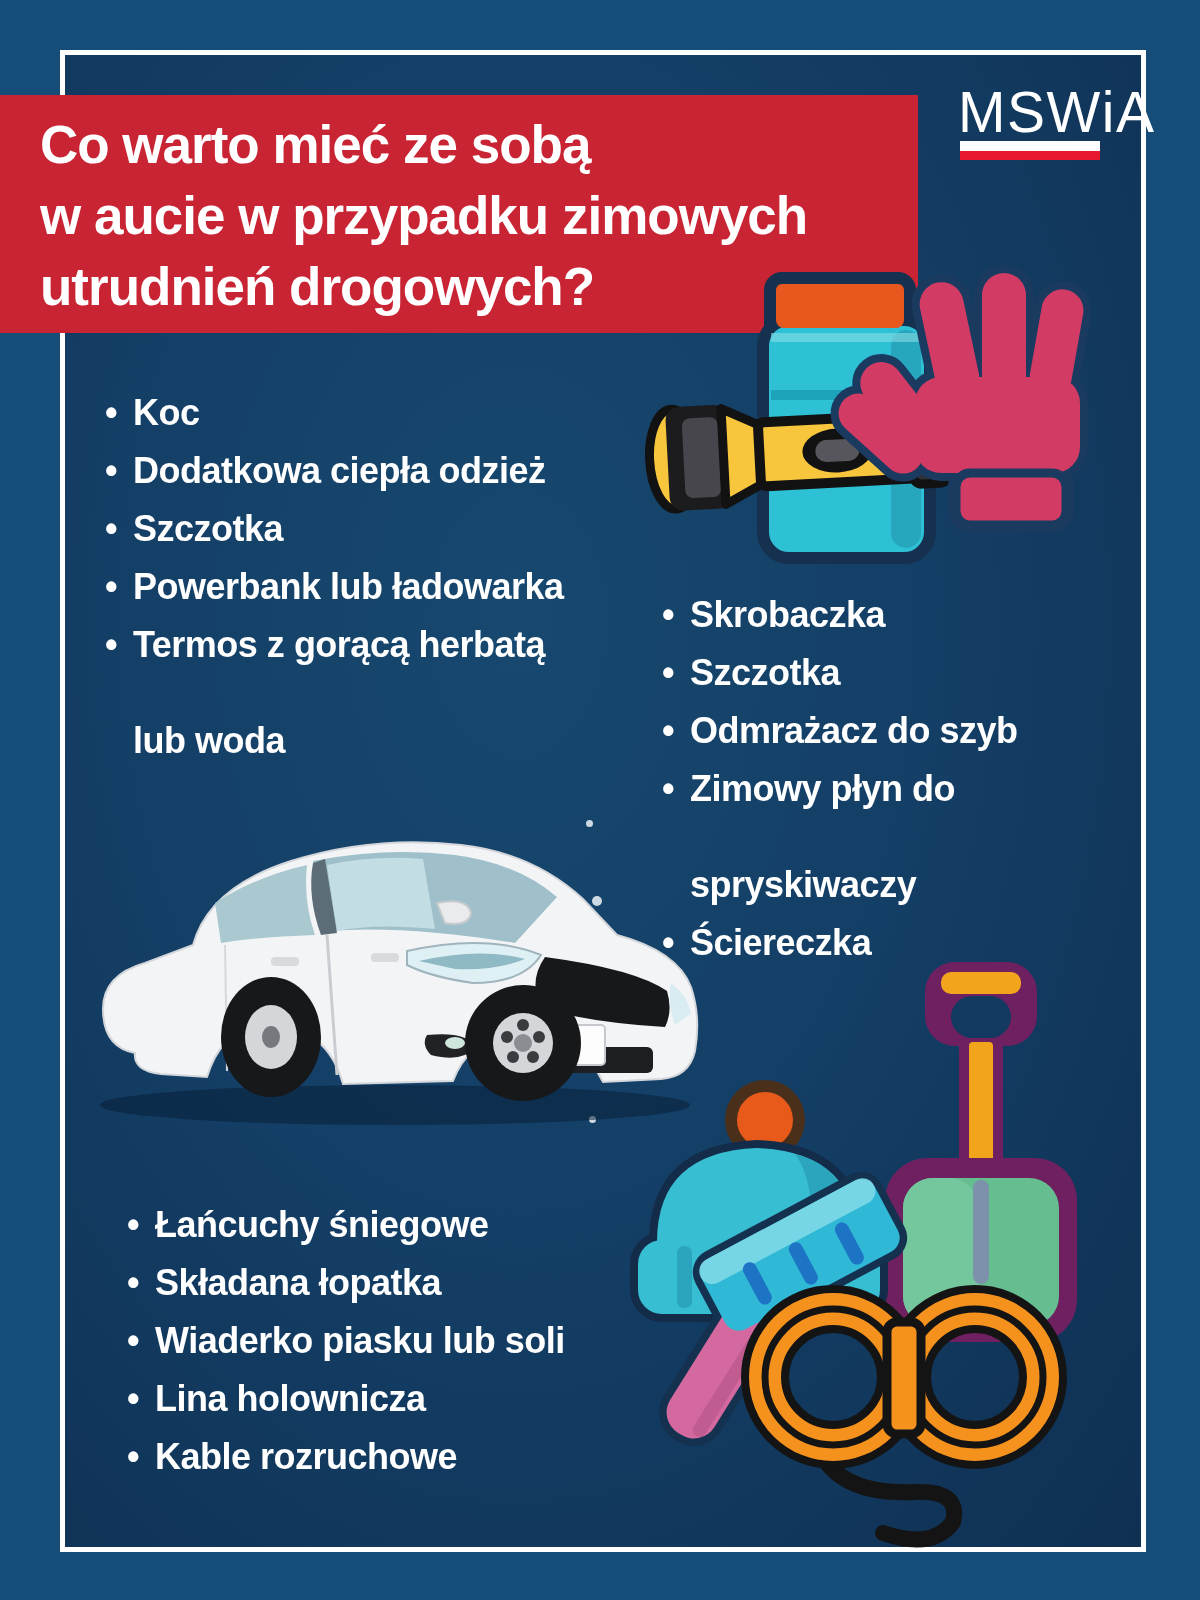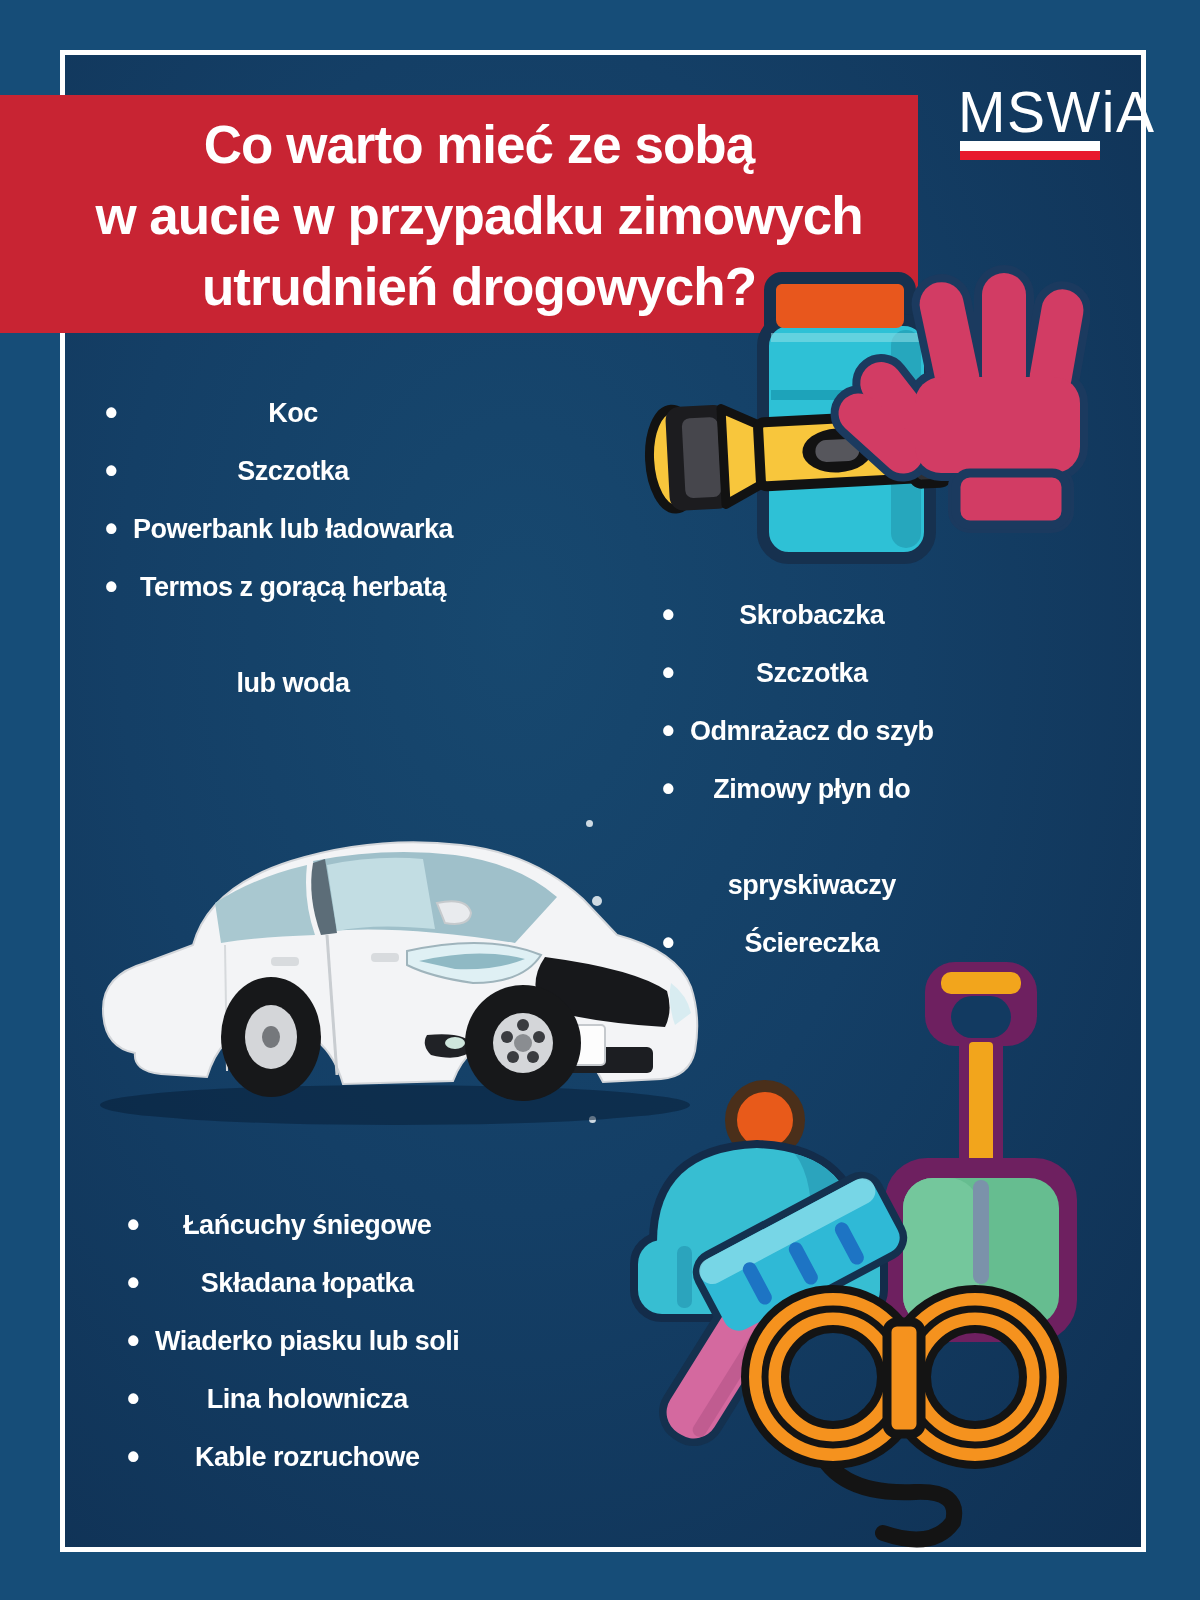--- a/index.html
+++ b/index.html
@@ -1,20 +1,19 @@
 <!DOCTYPE html>
 <html><head>
 <meta charset="utf-8">
 <style>
   html,body{margin:0;padding:0;background:#0c2b4a;}
   #canvas{
     position:relative;width:1200px;height:1600px;overflow:hidden;
     background:#164d78;
     font-family:"Liberation Sans", sans-serif;
-    text-align:center;
     -webkit-font-smoothing:antialiased;
   }
   
   #panel{
     position:absolute;left:60px;top:50px;width:1086px;height:1502px;
     box-sizing:border-box;border:5px solid #ffffff;
     background:radial-gradient(ellipse at 42% 38%, #17486f 0%, #143f66 45%, #0f3053 100%);
     z-index:1;
   }
   
@@ -33,21 +32,21 @@
     color:#ffffff;font-size:57px;font-weight:400;letter-spacing:1.5px;line-height:48px;
   }
   #logo .flag{width:140px;height:19px;margin-top:5px;margin-left:2px;}
   #logo .flag .w{height:9.5px;background:#ffffff;}
   #logo .flag .r{height:9.5px;background:#e8192e;}
   
   ul.blist{
     list-style:none;margin:0;padding:0;position:absolute;z-index:4;
   }
   ul.blist li{
-    position:relative;color:#ffffff;font-weight:700;font-size:27px;
+    position:relative;color:#ffffff;font-weight:700;font-size:36px;
     line-height:58px;padding-left:28px;letter-spacing:-0.5px;white-space:nowrap;
   }
   ul.blist li::before{
     content:"\2022";position:absolute;left:0;top:0;color:#ffffff;font-size:36px;
   }
   ul.blist li .cont{display:block;margin-top:38px;}
   #list-1{left:105px;top:384px;}
   #list-2{left:662px;top:586px;}
   #list-3{left:127px;top:1196px;}
   
@@ -77,20 +76,21 @@
   <div id="logo">
     <div class="logo-text">MSWiA</div>
     <div class="flag">
       <div class="w"></div>
       <div class="r"></div>
     </div>
   </div>
 
   <ul id="list-1" class="blist">
     <li><span>Koc</span></li>
+    <li><span>Dodatkowa ciepła odzież</span></li>
     <li><span>Szczotka</span></li>
     <li><span>Powerbank lub ładowarka</span></li>
     <li><span>Termos z gorącą herbatą</span><span class="cont">lub woda</span></li>
   </ul>
 
   <ul id="list-2" class="blist">
     <li><span>Skrobaczka</span></li>
     <li><span>Szczotka</span></li>
     <li><span>Odmrażacz do szyb</span></li>
     <li><span>Zimowy płyn do</span><span class="cont">spryskiwaczy</span></li>

